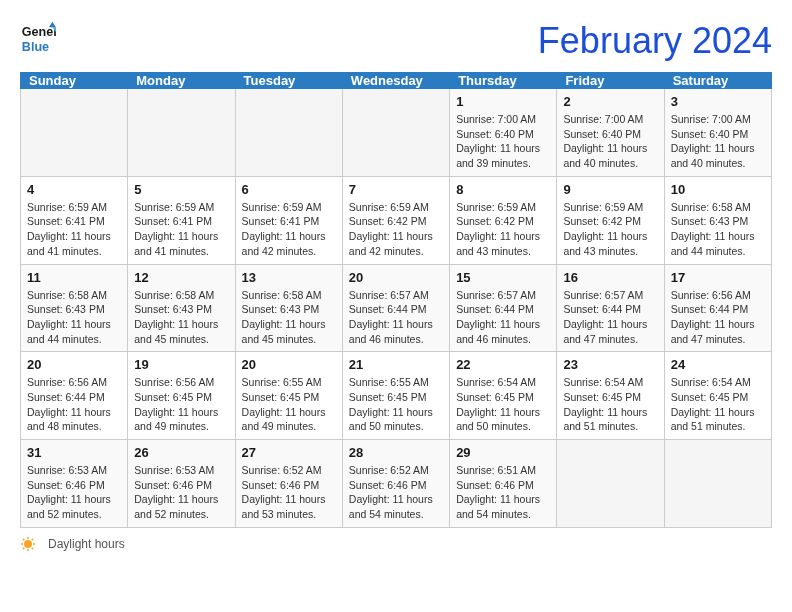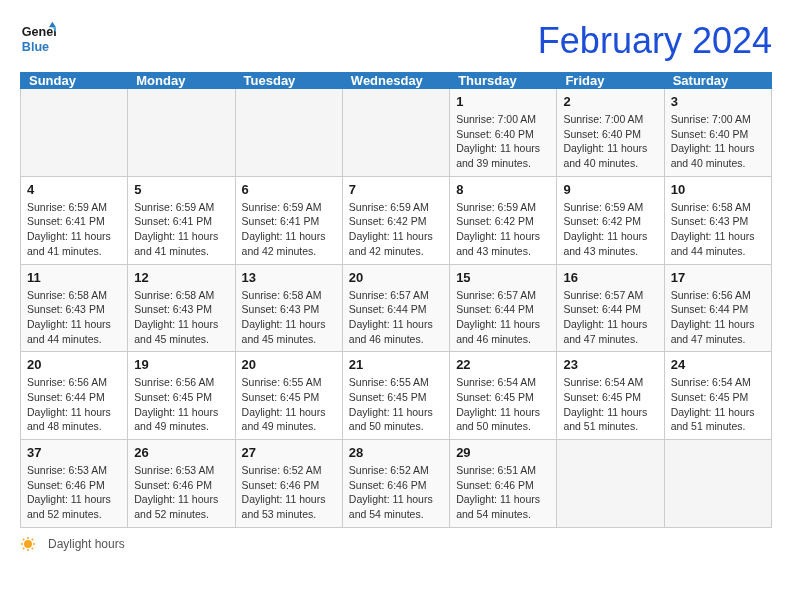--- a/index.html
+++ b/index.html
@@ -228,21 +228,21 @@
           <span class="day-number">23</span>
           <div class="day-info">Sunrise: 6:54 AM<br>Sunset: 6:45 PM<br>Daylight: 11 hours<br>and 51 minutes.</div>
         </td>
         <td>
           <span class="day-number">24</span>
           <div class="day-info">Sunrise: 6:54 AM<br>Sunset: 6:45 PM<br>Daylight: 11 hours<br>and 51 minutes.</div>
         </td>
       </tr>
       <tr>
         <td>
-          <span class="day-number">37</span>
+          <span class="day-number">31</span>
           <div class="day-info">Sunrise: 6:53 AM<br>Sunset: 6:46 PM<br>Daylight: 11 hours<br>and 52 minutes.</div>
         </td>
         <td>
           <span class="day-number">26</span>
           <div class="day-info">Sunrise: 6:53 AM<br>Sunset: 6:46 PM<br>Daylight: 11 hours<br>and 52 minutes.</div>
         </td>
         <td>
           <span class="day-number">27</span>
           <div class="day-info">Sunrise: 6:52 AM<br>Sunset: 6:46 PM<br>Daylight: 11 hours<br>and 53 minutes.</div>
         </td>

